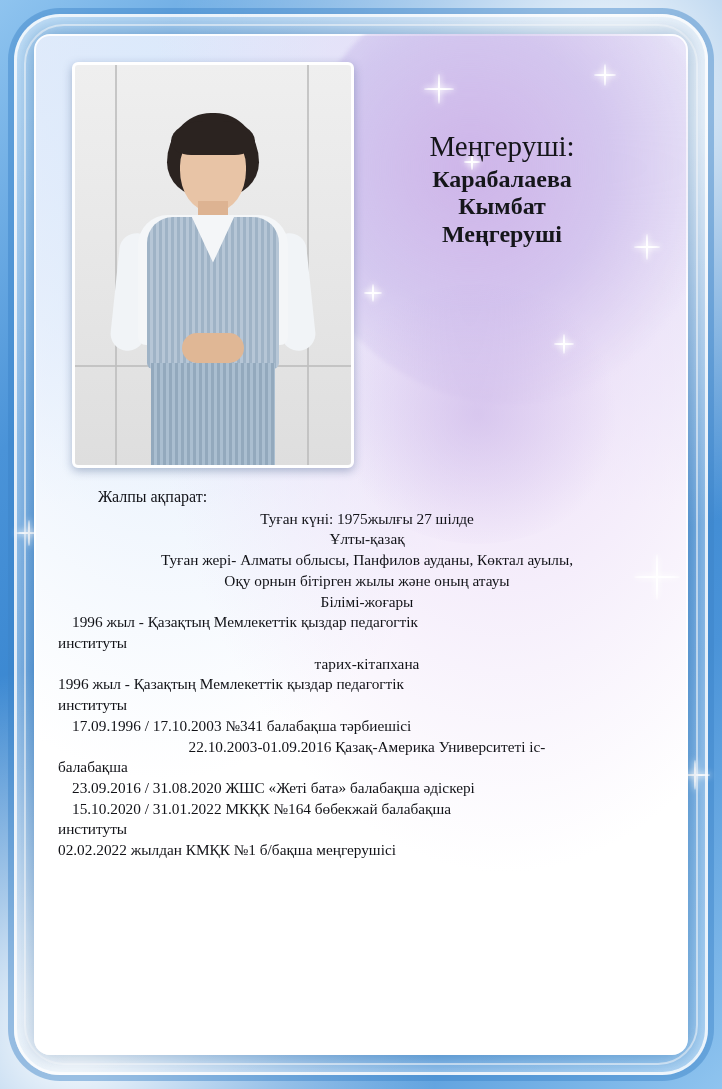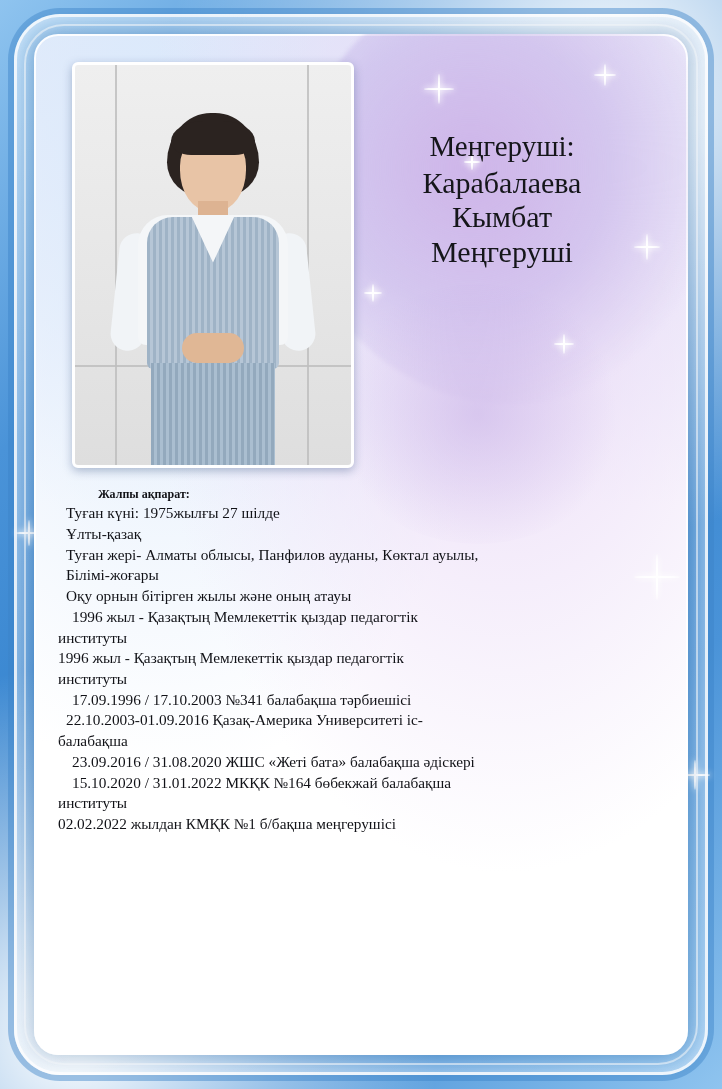--- a/index.html
+++ b/index.html
@@ -47,21 +47,21 @@
     border: 2px solid rgba(255,255,255,0.6);
   }
 
   
   .card {
     position: absolute;
     left: 34px;
     top: 34px;
     right: 34px;
     bottom: 34px;
-    border-radius: 24px;
+    border-radius: 16px;
     background:
       radial-gradient(ellipse at 72% 20%, #e9d9f6 0%, rgba(233,217,246,0) 55%),
       radial-gradient(ellipse at 20% 8%, #dbe9fb 0%, rgba(219,233,251,0) 50%),
       linear-gradient(180deg, #e6ecfa 0%, #f3f6fd 28%, #ffffff 46%, #ffffff 100%);
     box-shadow: inset 0 0 0 2px rgba(255,255,255,0.9), 0 0 20px rgba(25,80,140,0.35);
     overflow: hidden;
   }
 
   
   .blob {
@@ -235,44 +235,44 @@
     width: 320px;
     text-align: center;
     color: #15161a;
     line-height: 1.16;
   }
   .title-role {
     font-size: 29px;
     margin-bottom: 2px;
   }
   .title-name {
-    font-size: 30px;
-    font-weight: normal;
+    font-size: 24px;
+    font-weight: bold;
   }
 
   
   .info {
     position: absolute;
     left: 22px;
     right: 20px;
     top: 452px;
     color: #111217;
     font-size: 15.3px;
     line-height: 1.355;
   }
   .info-heading {
-    font-weight: bold;
+    font-weight: normal;
     margin-left: 42px;
     margin-bottom: 1px;
-    font-size: 12px;
+    font-size: 16px;
   }
   .info-line {
     white-space: normal;
   }
-  .indent-1 { padding-left: 10px; }
+  .indent-1 { padding-left: 10px; text-align: center; }
   .indent-2 { padding-left: 16px; }
   .indent-0 { padding-left: 2px; }
 </style>
 </head>
 <body>
 
 <div class="poster">
 
   <div class="frame-outer"></div>
   <div class="frame-mid"></div>
@@ -321,24 +321,25 @@
       <div class="title-name">Кымбат</div>
       <div class="title-name">Меңгеруші</div>
     </div>
 
     <div class="info">
       <div class="info-heading">Жалпы ақпарат:</div>
       <div id="info-lines">
           <div class="info-line indent-1">Туған күні: 1975жылғы 27 шілде</div>
           <div class="info-line indent-1">Ұлты-қазақ</div>
           <div class="info-line indent-1">Туған жері- Алматы облысы, Панфилов ауданы, Көктал ауылы,</div>
+          <div class="info-line indent-1">Оқу орнын бітірген жылы және оның атауы</div>
           <div class="info-line indent-1">Білімі-жоғары</div>
-          <div class="info-line indent-1">Оқу орнын бітірген жылы және оның атауы</div>
           <div class="info-line indent-2">1996 жыл - Қазақтың Мемлекеттік қыздар педагогтік</div>
           <div class="info-line indent-0">институты</div>
+          <div class="info-line indent-1">тарих-кітапхана</div>
           <div class="info-line indent-0">1996 жыл - Қазақтың Мемлекеттік қыздар педагогтік</div>
           <div class="info-line indent-0">институты</div>
           <div class="info-line indent-2">17.09.1996 / 17.10.2003  №341 балабақша тәрбиешісі</div>
           <div class="info-line indent-1">22.10.2003-01.09.2016 Қазақ-Америка Университеті іс-</div>
           <div class="info-line indent-0">балабақша</div>
           <div class="info-line indent-2">23.09.2016 / 31.08.2020  ЖШС «Жеті  бата» балабақша  әдіскері</div>
           <div class="info-line indent-2">15.10.2020 / 31.01.2022 МКҚК  №164 бөбекжай балабақша</div>
           <div class="info-line indent-0">институты</div>
           <div class="info-line indent-0">02.02.2022 жылдан КМҚК №1 б/бақша меңгерушісі</div>
         </div>

